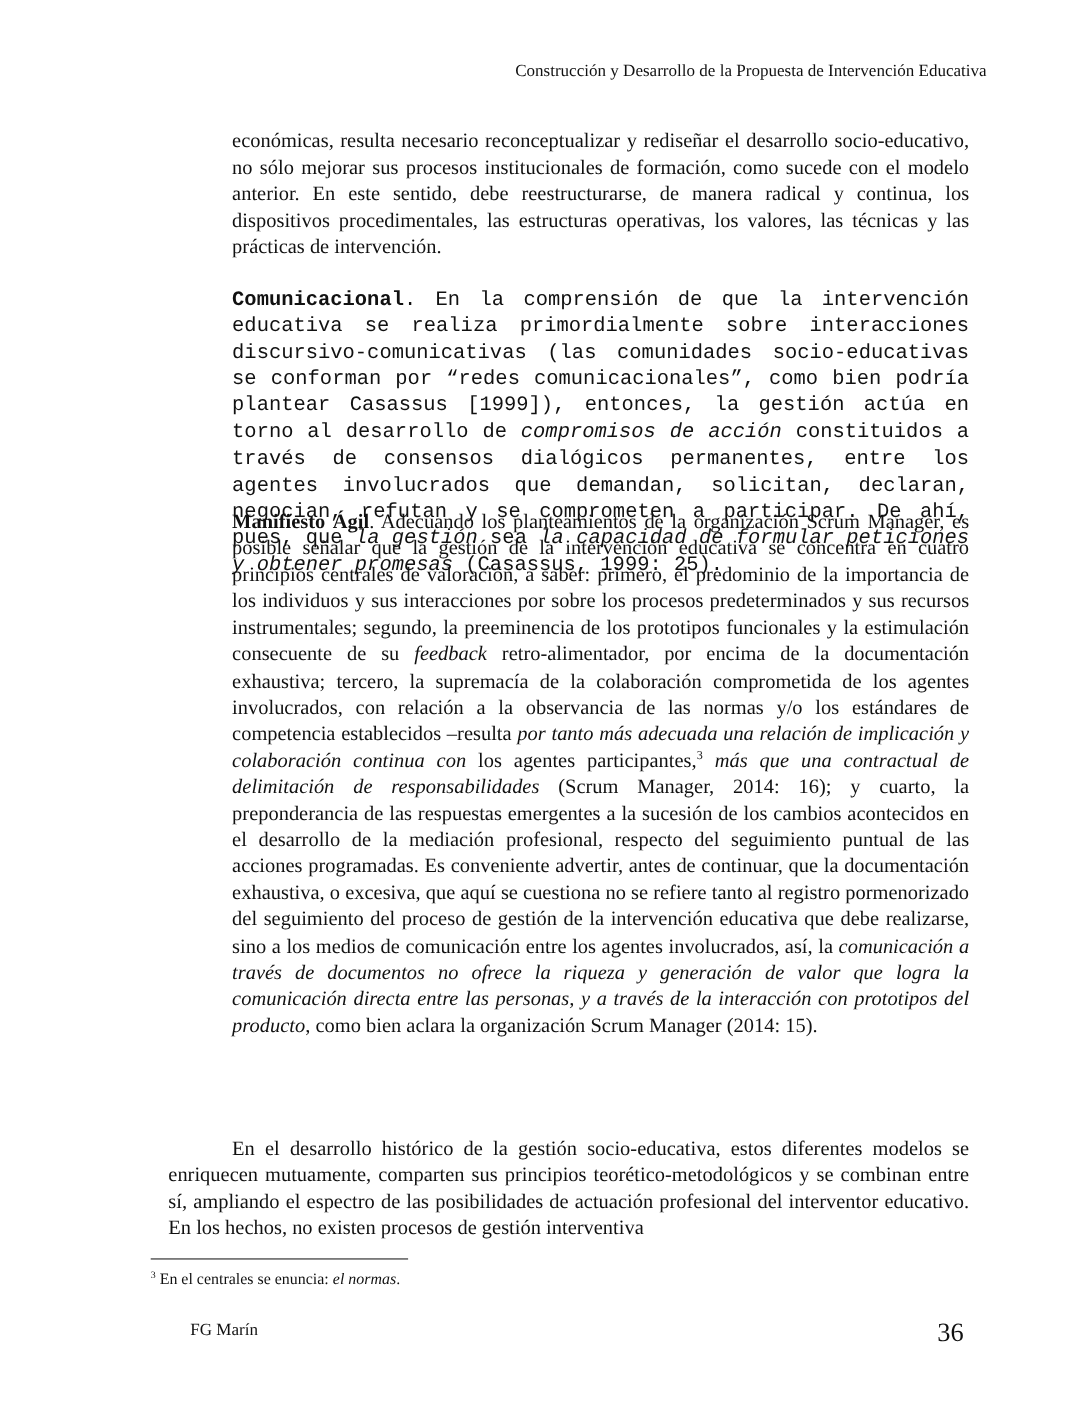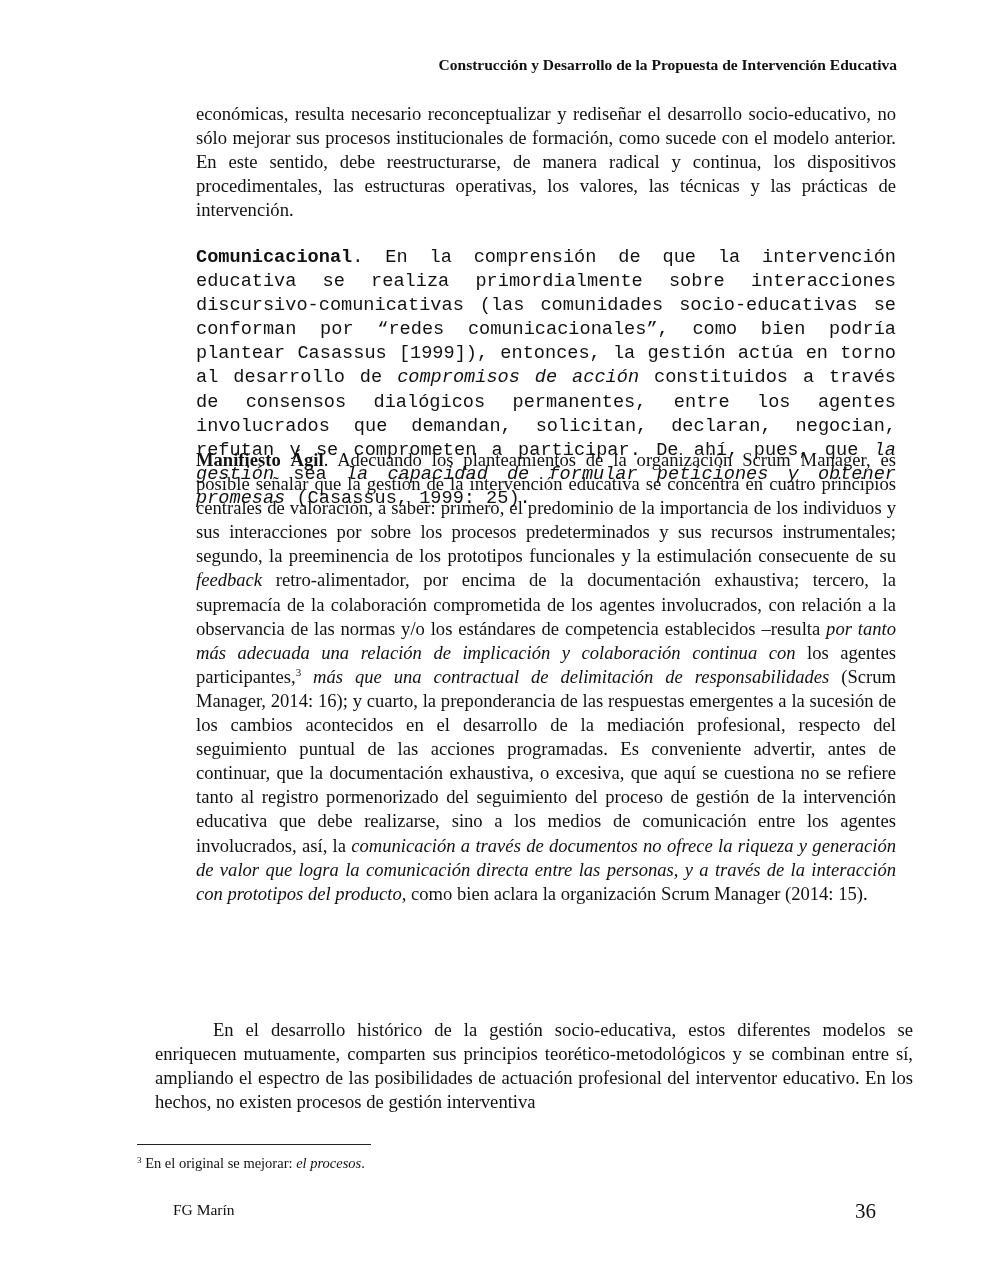--- a/index.html
+++ b/index.html
@@ -3,50 +3,50 @@
 <meta charset="utf-8">
 <style>
   html, body { margin: 0; padding: 0; background: #ffffff; }
   body {
     width: 990px; height: 1280px; position: relative; overflow: hidden;
     font-family: "Liberation Serif", "DejaVu Serif", serif;
     color: #111111;
   }
   .running-header {
     position: absolute; top: 56px; right: 93px;
-    font-size: 15.5px; font-weight: bold; white-space: nowrap;
+    font-size: 15.5px; font-weight: normal; white-space: nowrap;
   }
   .body-text {
     position: absolute; left: 195px; width: 702px;
     font-size: 18.6px; line-height: 24.1px;
     text-align: justify;
   }
-  .body-text.full { left: 154px; width: 760px; }
+  .body-text.full { left: 137px; width: 760px; }
   .p1 { top: 101px; }
   .p2 { top: 245px; font-family: Liberation Mono, monospace; }
   .p3 { top: 447px; }
   .p4 { top: 1017px; text-indent: 58px; }
-  .para { margin: 1px; }
+  .para { margin: 16px; }
   .para i { font-style: italic; }
   .para b { font-weight: bold; }
   .para sup { font-size: 11px; line-height: 0; vertical-align: 7px; }
   .footnote-rule {
     position: absolute; top: 1144px; left: 137px; width: 234px; height: 0;
     border-top: 1px solid #222;
   }
   .footnote {
     position: absolute; top: 1155px; left: 137px;
     font-size: 14.5px; white-space: nowrap;
   }
   .footnote sup { font-size: 9px; vertical-align: 5px; line-height: 0; }
   .footer-author {
     position: absolute; top: 1201px; left: 173px; font-size: 15.5px;
   }
   .footer-page {
-    position: absolute; top: 1199px; right: 114px; font-size: 21px;
+    position: absolute; top: 1199px; right: 114px; font-size: 24px;
   }
 </style>
 </head>
 <body>
 
 <div class="running-header">Construcción y Desarrollo de la Propuesta de Intervención Educativa</div>
 
 <div class="body-text p1">
   <p class="para"><span>económicas, resulta necesario reconceptualizar y rediseñar el desarrollo socio-educativo, no sólo mejorar sus procesos institucionales de formación, como sucede con el modelo anterior. En este sentido, debe reestructurarse, de manera radical y continua, los dispositivos procedimentales, las estructuras operativas, los valores, las técnicas y las prácticas de intervención.</span></p>
 </div>
@@ -58,17 +58,17 @@
 <div class="body-text p3">
   <p class="para"><b>Manifiesto Ágil</b><span>. Adecuando los planteamientos de la organización Scrum Manager, es posible señalar que la gestión de la intervención educativa se concentra en cuatro principios centrales de valoración, a saber: primero, el predominio de la importancia de los individuos y sus interacciones por sobre los procesos predeterminados y sus recursos instrumentales; segundo, la preeminencia de los prototipos funcionales y la estimulación consecuente de su </span><i>feedback</i><span> retro-alimentador, por encima de la documentación exhaustiva; tercero, la supremacía de la colaboración comprometida de los agentes involucrados, con relación a la observancia de las normas y/o los estándares de competencia establecidos –resulta </span><i>por tanto más adecuada una relación de implicación y colaboración continua con</i><span> los agentes participantes,</span><sup>3</sup><span> </span><i>más que una contractual de delimitación de responsabilidades</i><span> (Scrum Manager, 2014: 16); y cuarto, la preponderancia de las respuestas emergentes a la sucesión de los cambios acontecidos en el desarrollo de la mediación profesional, respecto del seguimiento puntual de las acciones programadas. Es conveniente advertir, antes de continuar, que la documentación exhaustiva, o excesiva, que aquí se cuestiona no se refiere tanto al registro pormenorizado del seguimiento del proceso de gestión de la intervención educativa que debe realizarse, sino a los medios de comunicación entre los agentes involucrados, así, la </span><i>comunicación a través de documentos no ofrece la riqueza y generación de valor que logra la comunicación directa entre las personas, y a través de la interacción con prototipos del producto</i><span>, como bien aclara la organización Scrum Manager (2014: 15).</span></p>
 </div>
 
 <div class="body-text full p4">
   <p class="para"><span>En el desarrollo histórico de la gestión socio-educativa, estos diferentes modelos se enriquecen mutuamente, comparten sus principios teorético-metodológicos y se combinan entre sí, ampliando el espectro de las posibilidades de actuación profesional del interventor educativo. En los hechos, no existen procesos de gestión interventiva</span></p>
 </div>
 
 <div class="footnote-rule"></div>
 <div class="footnote">
-  <sup>3</sup><span> En el original se mejorar: </span><i>el procesos</i><span>.</span>
+  <sup>3</sup><span> En el centrales se enuncia: </span><i>el normas</i><span>.</span>
 </div>
 
 <div class="footer-author">FG Marín</div>
 <div class="footer-page">36</div>
 
 </body></html>

